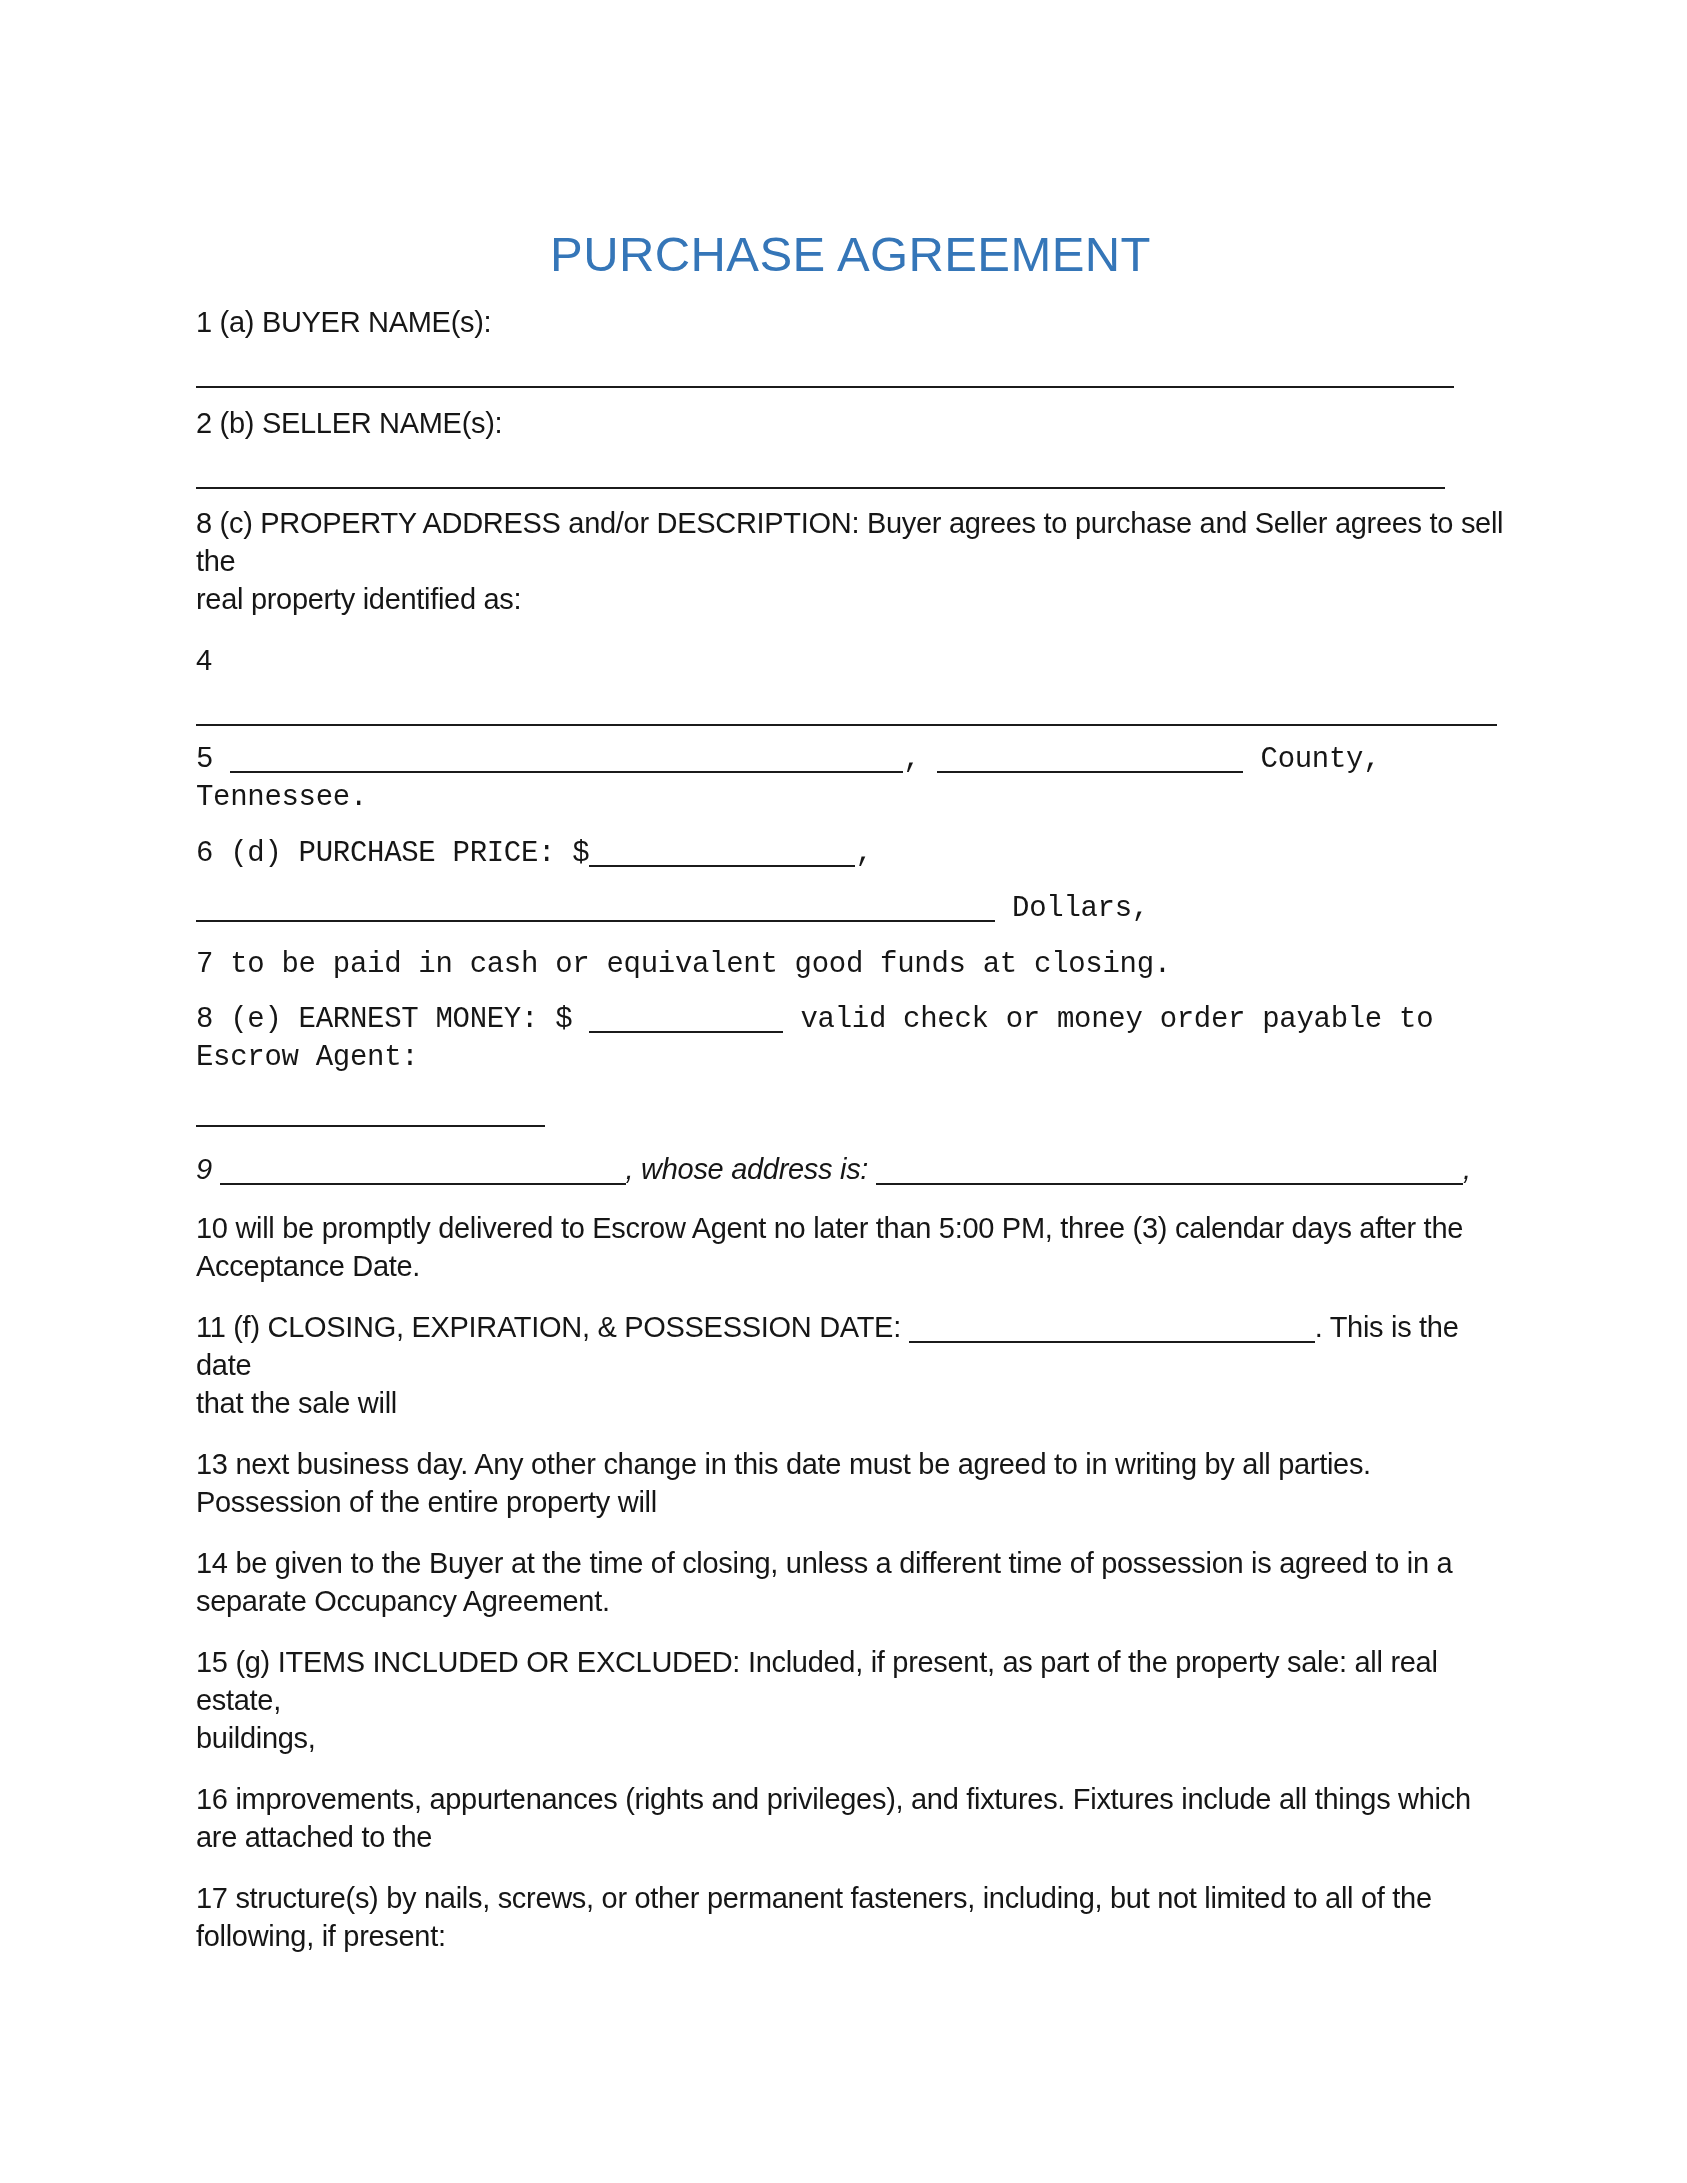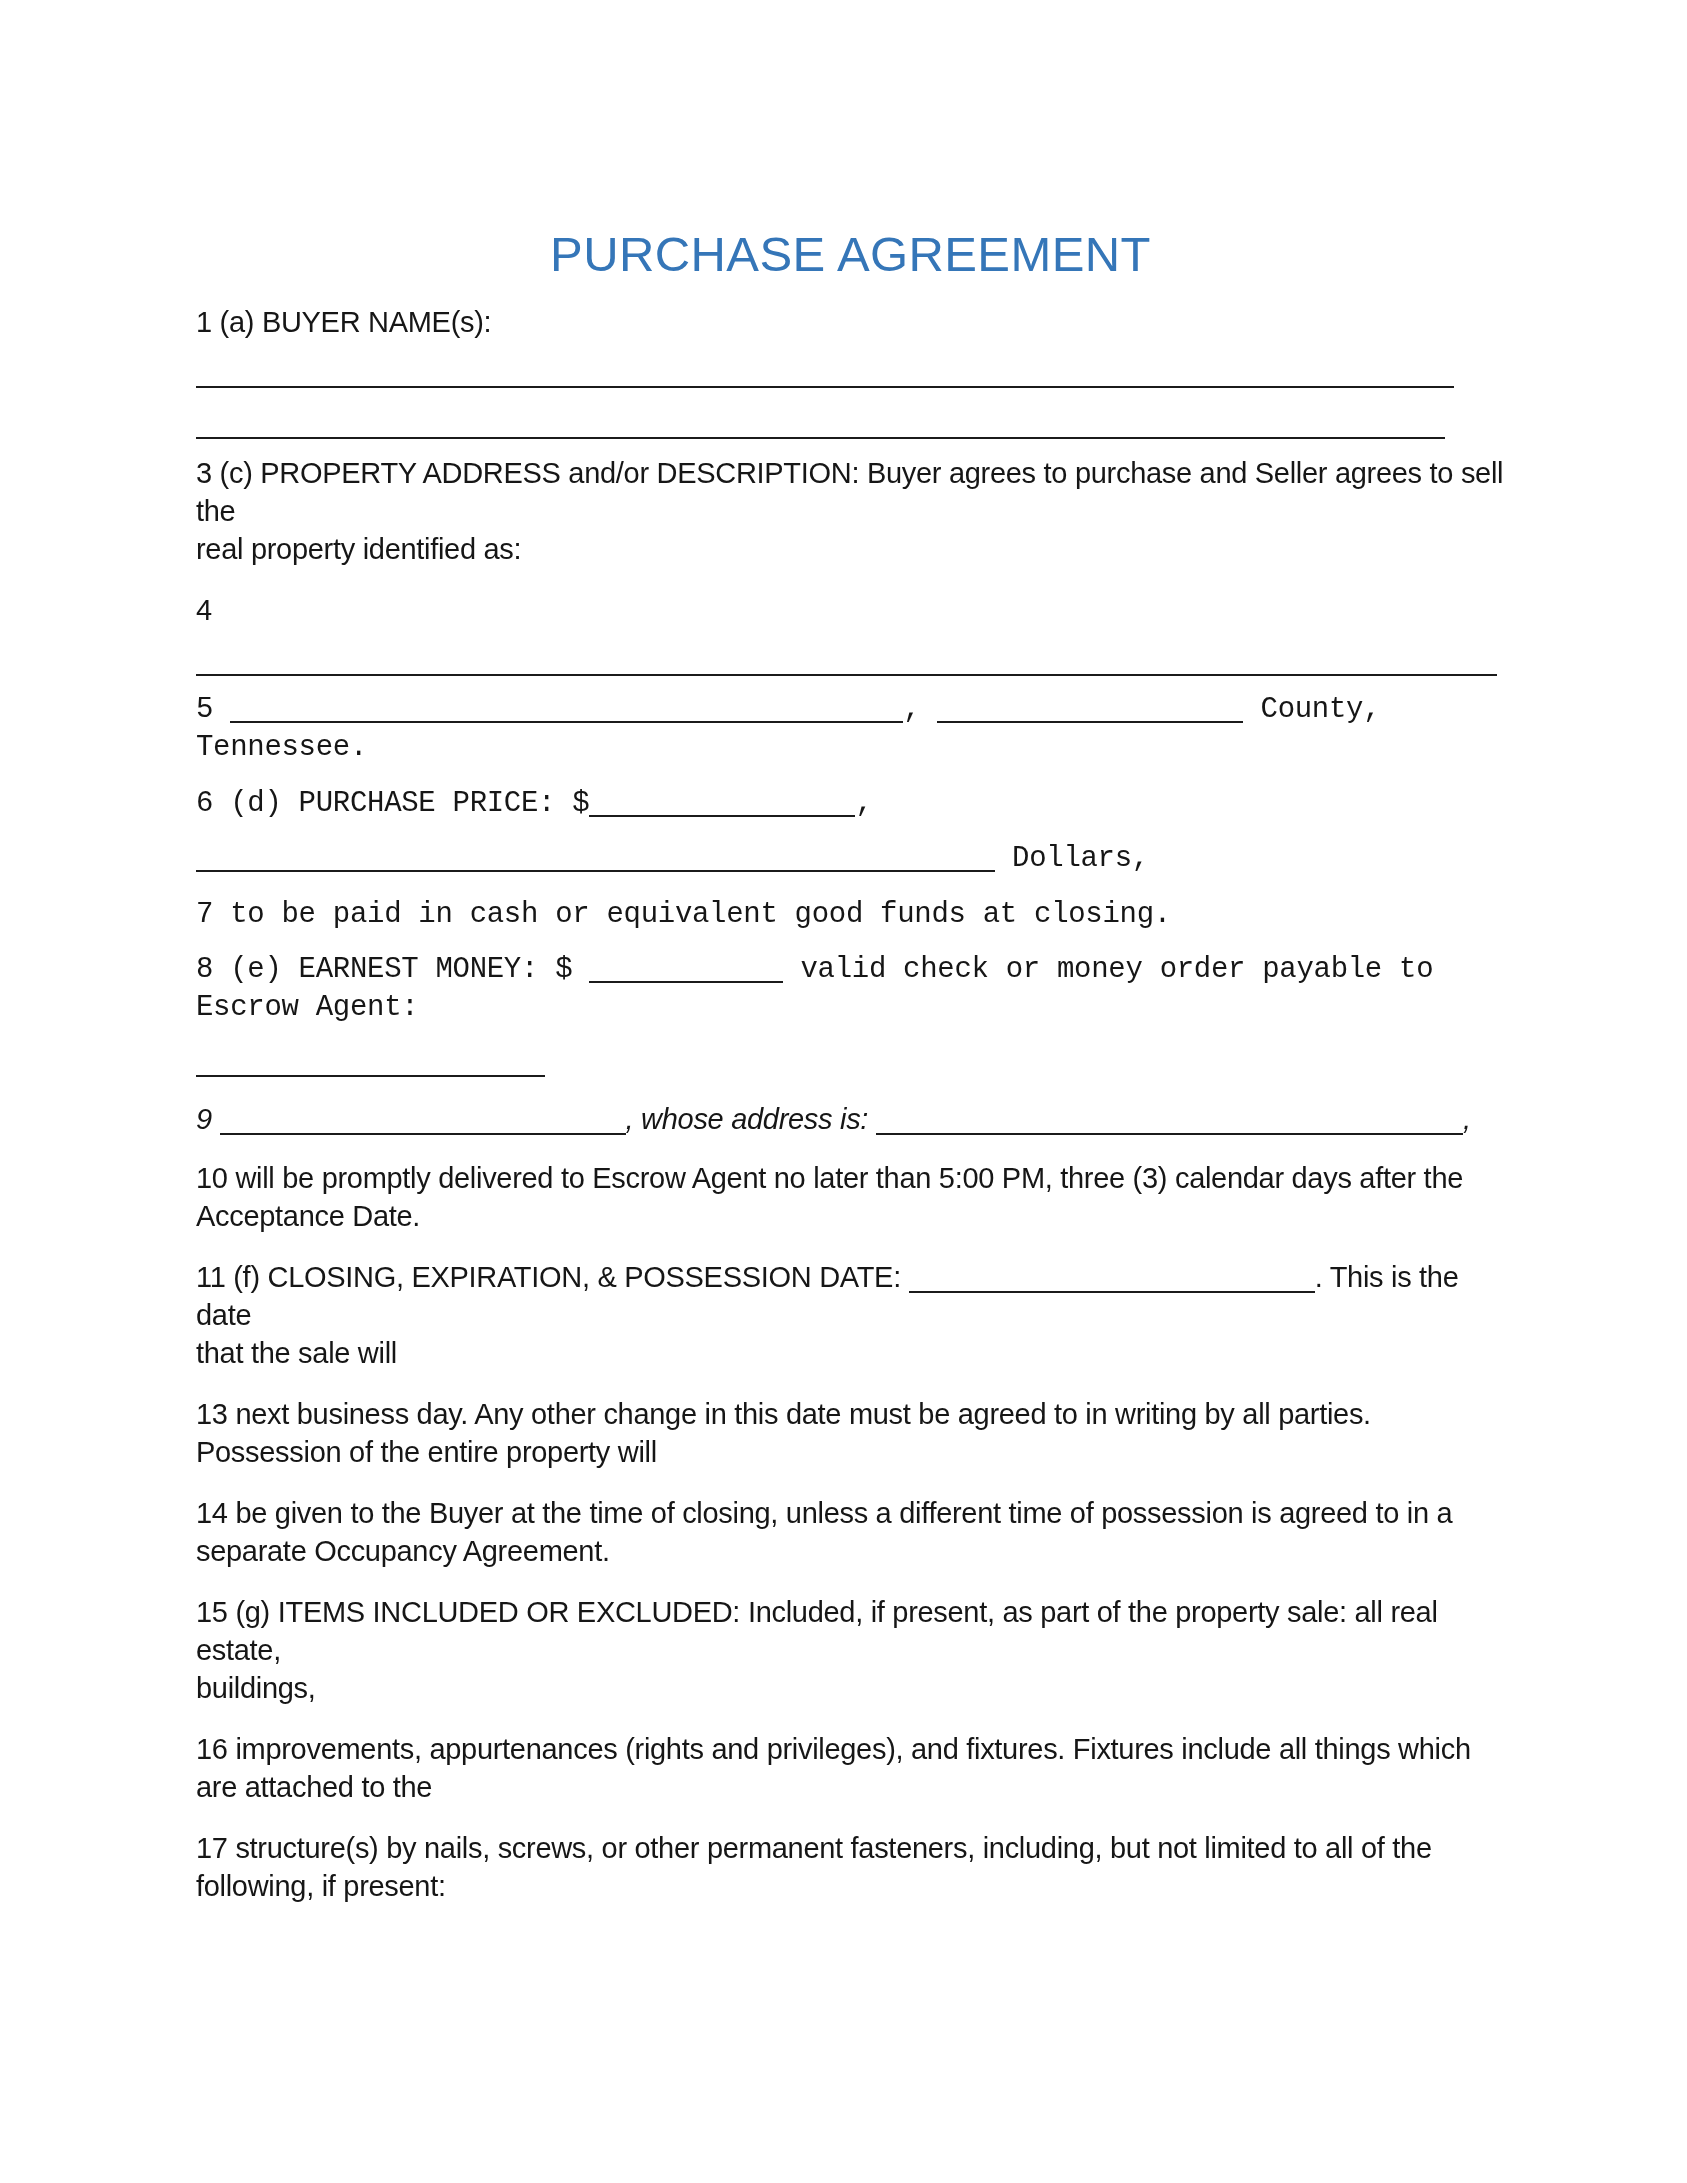--- a/index.html
+++ b/index.html
@@ -51,24 +51,25 @@
 <body>
 
 <div class="page">
 
   <div class="title">PURCHASE AGREEMENT</div>
 
   <p class="docline">1 (a) BUYER NAME(s):</p>
 
   <p class="docline"><span class="blank" style="width:1258px"></span></p>
 
+  <p class="docline">2 (b) SELLER NAME(s):</p>
 
   <p class="docline"><span class="blank" style="width:1249px"></span></p>
 
-  <p class="docline mb26">3 (c) PROPERTY ADDRESS and/or DESCRIPTION: Buyer agrees to purchase and Seller agrees to sell the
+  <p class="docline mb26">8 (c) PROPERTY ADDRESS and/or DESCRIPTION: Buyer agrees to purchase and Seller agrees to sell the
 real property identified as:</p>
 
   <p class="docline">4</p>
 
   <p class="docline"><span class="blank" style="width:1301px"></span></p>
 
   <p class="docline mb20"><span>5 </span><span class="blank" style="width:673px"></span><span>, </span><span class="blank" style="width:306px"></span><span> County, Tennessee.</span></p>
 
   <p class="docline mb20"><span>6 (d) PURCHASE PRICE: $</span><span class="blank" style="width:266px"></span><span>,</span></p>
 

